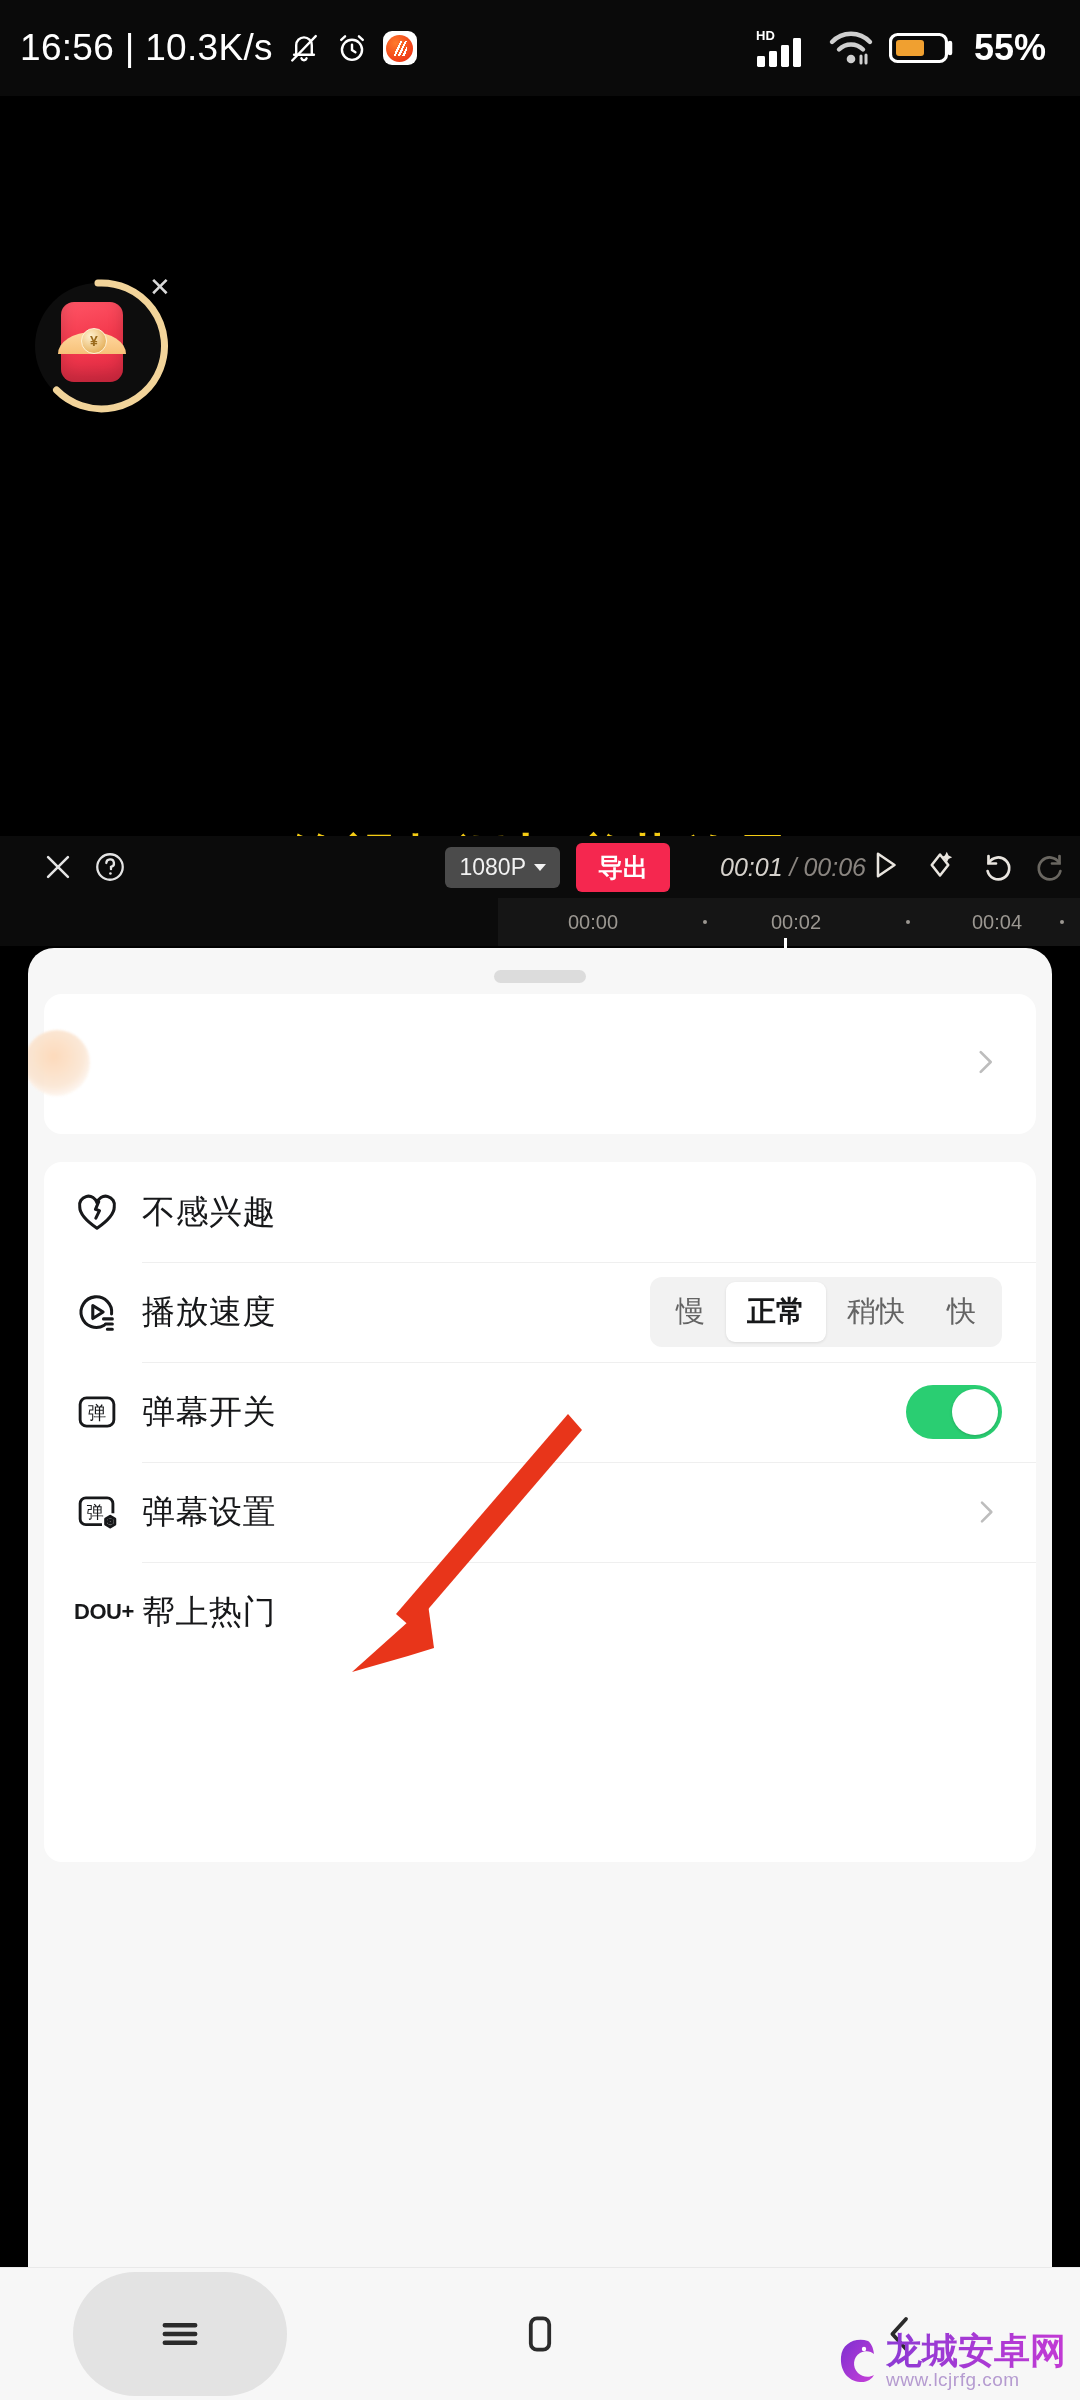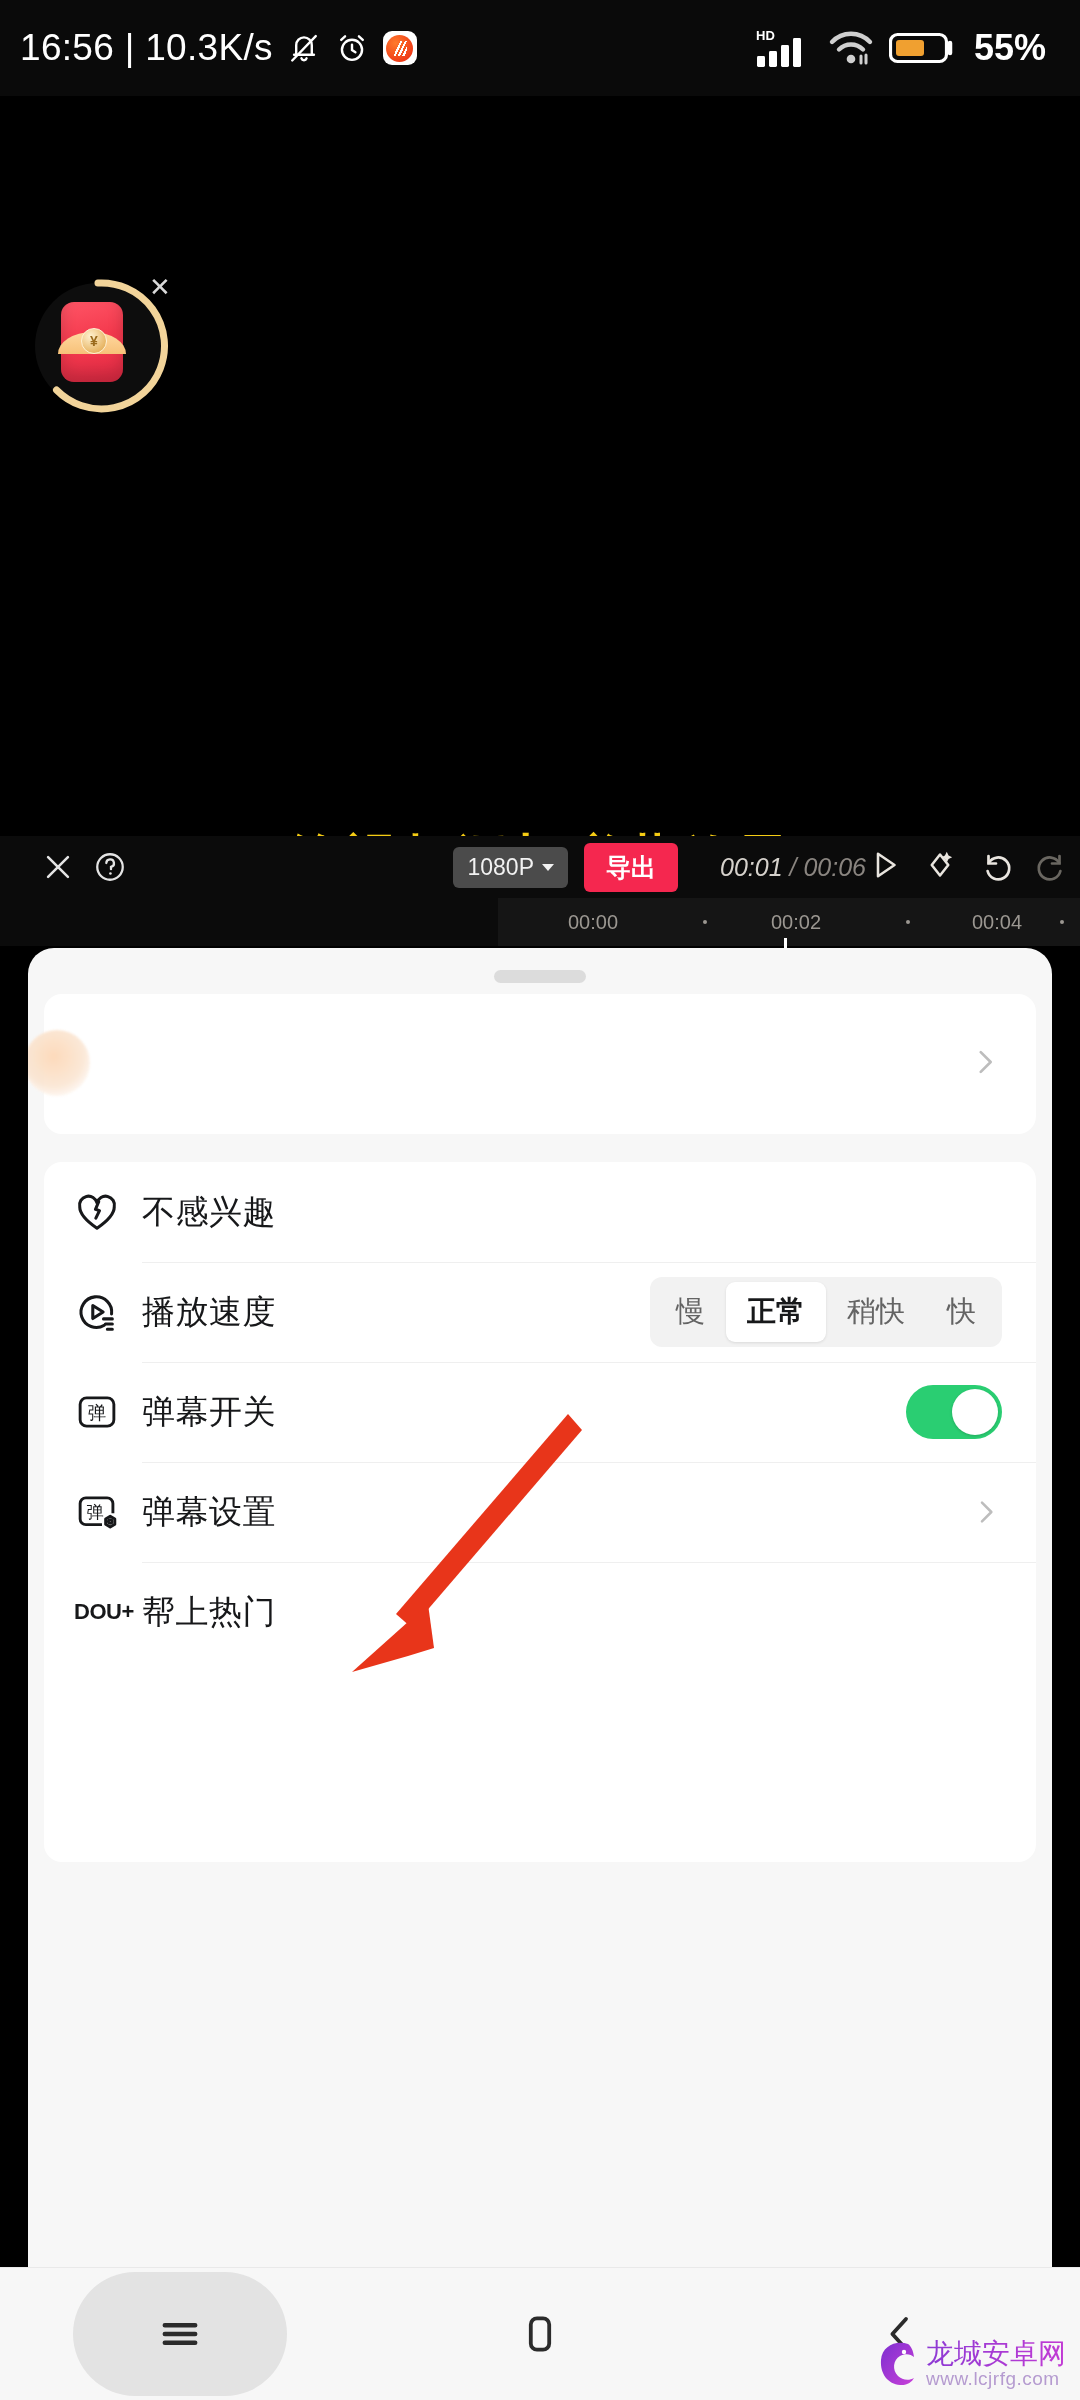--- a/index.html
+++ b/index.html
@@ -130,21 +130,21 @@
     border-radius: 6px; padding: 7px 14px;
     font-size: 23px; display: flex; align-items: center; gap: 8px;
     white-space: nowrap;
   }
   .eb-res .caret {
     width: 0; height: 0;
     border-left: 6px solid transparent; border-right: 6px solid transparent;
     border-top: 7px solid #f2f2f2;
   }
   .eb-export {
-    margin-right: 22px;
+    margin-right: 30px;
     background: #f5274f; color: #fff;
     border-radius: 6px; padding: 8px 22px;
     font-size: 25px; font-weight: 700; white-space: nowrap;
   }
   .eb-right-group {
     position: absolute; left: 700px; top: 0; width: 380px; height: 62px;
     display: flex; align-items: center; font-style: italic;
   }
   .eb-time {
     font-size: 25px; color: #d6d2cc; margin-left: 20px; white-space: nowrap;
@@ -290,21 +290,21 @@
     background: #e3e3e3;
     display: flex; align-items: center; justify-content: center;
   }
   #watermark {
     position: absolute; right: 14px; bottom: 10px;
     display: flex; align-items: center; gap: 6px;
   }
   #wm-logo { width: 46px; height: 52px; }
   #wm-text { display: flex; flex-direction: column; line-height: 1.05; }
   #wm-title {
-    font-size: 28px; font-weight: 400;
+    font-size: 36px; font-weight: 700;
     background: linear-gradient(90deg,#8d3ad4,#c23ad4);
     -webkit-background-clip: text; background-clip: text; color: transparent;
     white-space: nowrap;
   }
   #wm-url {
     font-size: 19px; color: #b59bd0; white-space: nowrap; letter-spacing: .5px;
   }
 </style>
 </head>
 <body>

